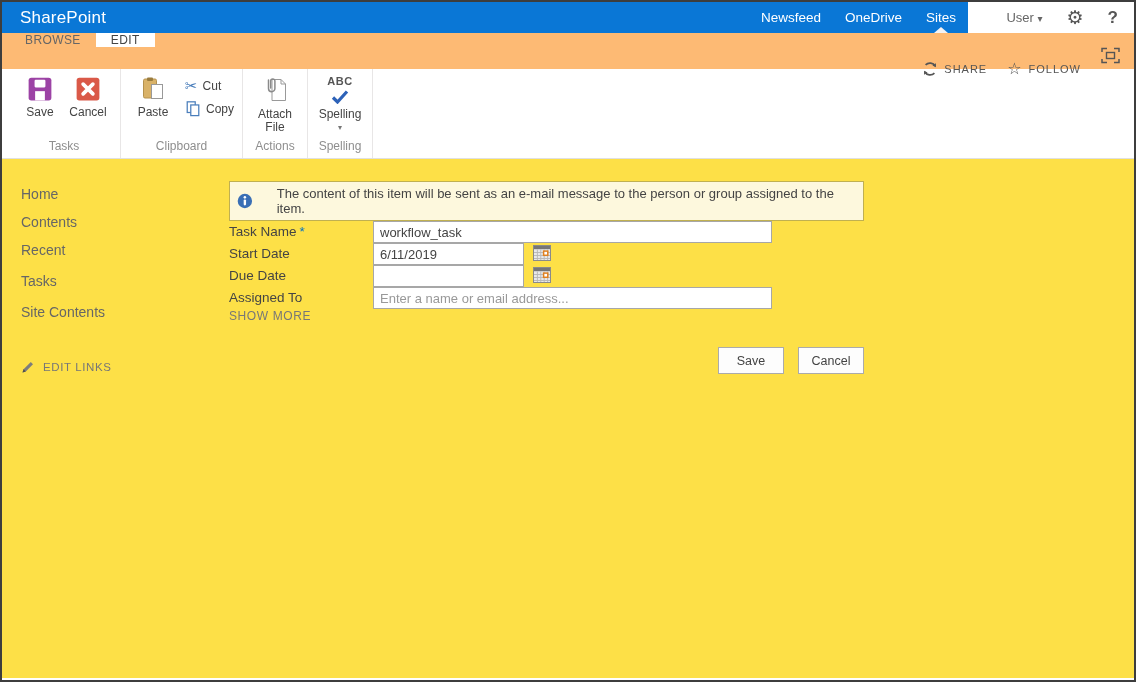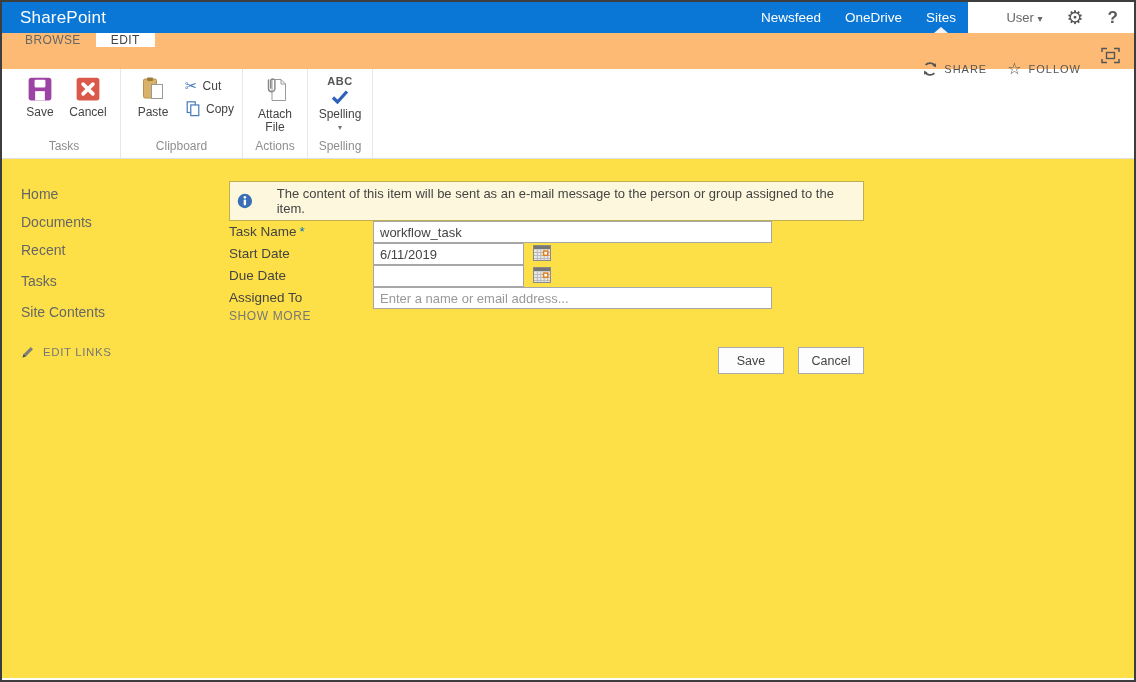--- a/index.html
+++ b/index.html
@@ -47,21 +47,21 @@
   .small-btn { display: flex; align-items: center; gap: 5px; font-size: 12px; color: #444; cursor: pointer; }
   .scissors { color: #4a7ebb; font-size: 15px; line-height: 1; }
   .abc-text { font-size: 11px; font-weight: 700; color: #555; letter-spacing: .5px; line-height: 10px; }
   .spell-caret { font-size: 8px; color: #777; line-height: 6px; }
 
   
   .content { display: flex; padding-top: 22px; height: 519px; background: #fde047; }
   .sidebar { width: 227px; padding: 6px 0 0 19px; flex-shrink: 0; }
   .nav-item { font-size: 14px; color: #666; margin-bottom: 14px; cursor: pointer; line-height: 14px; }
   .nav-item.gap { margin-bottom: 17px; }
-  .edit-links { display: flex; align-items: center; gap: 8px; margin-top: 26px; cursor: pointer; }
+  .edit-links { display: flex; align-items: center; gap: 8px; margin-top: 41px; cursor: pointer; }
   .edit-links span { font-size: 11.5px; color: #777; letter-spacing: .6px; }
 
   .form-area { width: 640px; }
   .notice { display: flex; align-items: center; gap: 24px; width: 635px; background: #fdf8dd; border: 1px solid #c0b050; padding: 4px 7px; }
   .notice-text { font-size: 13px; color: #444; }
   .frow { display: flex; align-items: flex-start; }
   .flabel { width: 144px; font-size: 13.5px; color: #444; padding-top: 3px; flex-shrink: 0; }
   .req { color: #0072c6; margin-left: 3px; }
   .tinput { border: 1px solid #a7a7a7; height: 22px; font-size: 13px; color: #444; padding: 0 6px; font-family: "Liberation Sans", "DejaVu Sans", sans-serif; outline: none; background: #fff; }
   .tinput::placeholder { color: #999; }
@@ -196,21 +196,21 @@
       </div>
       <div class="rgroup-label">Spelling</div>
     </div>
 
   </div>
 
   <div class="content">
 
     <div class="sidebar">
       <div class="nav-item">Home</div>
-      <div class="nav-item">Documents</div>
+      <div class="nav-item">Contents</div>
       <div class="nav-item gap">Recent</div>
       <div class="nav-item gap">Tasks</div>
       <div class="nav-item">Site Contents</div>
       <div class="edit-links">
         <svg width="14" height="14" viewBox="0 0 14 14">
           <path d="M1.5 12.5 L2.6 9.2 L9.8 2 L12 4.2 L4.8 11.4 Z" fill="#7d7d7d"></path>
           <path d="M1.5 12.5 L2.6 9.2 L4.8 11.4 Z" fill="#4e4e4e"></path>
         </svg>
         <span>EDIT LINKS</span>
       </div>

